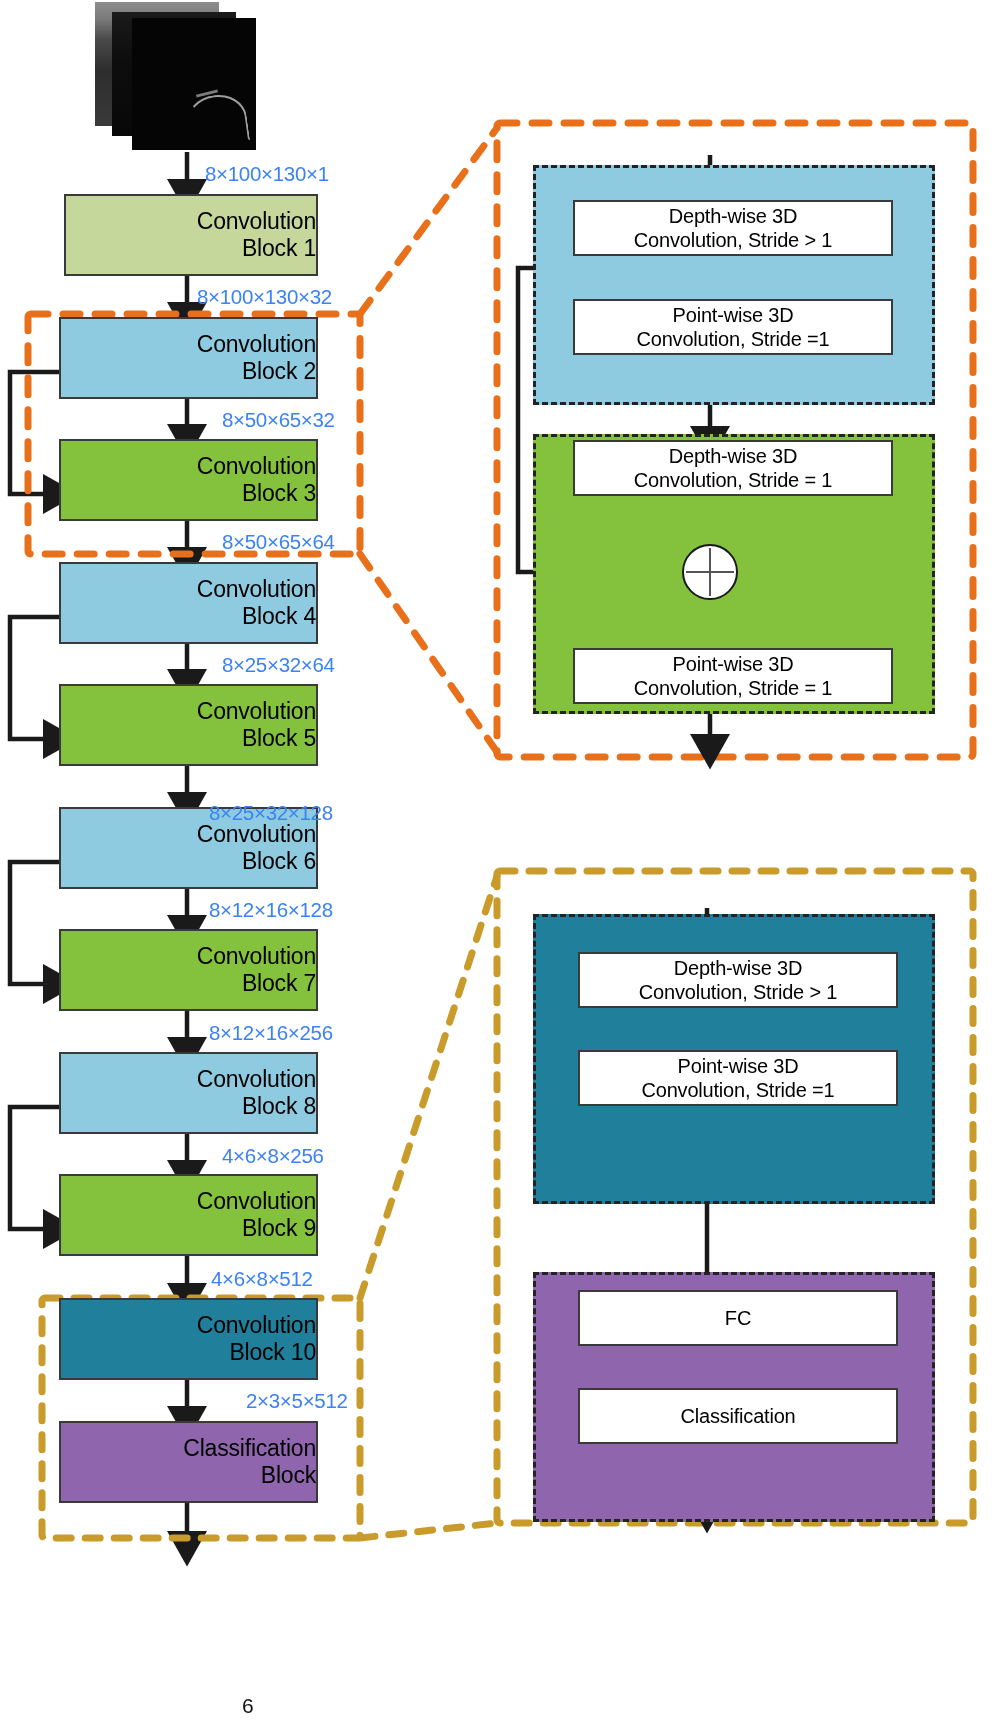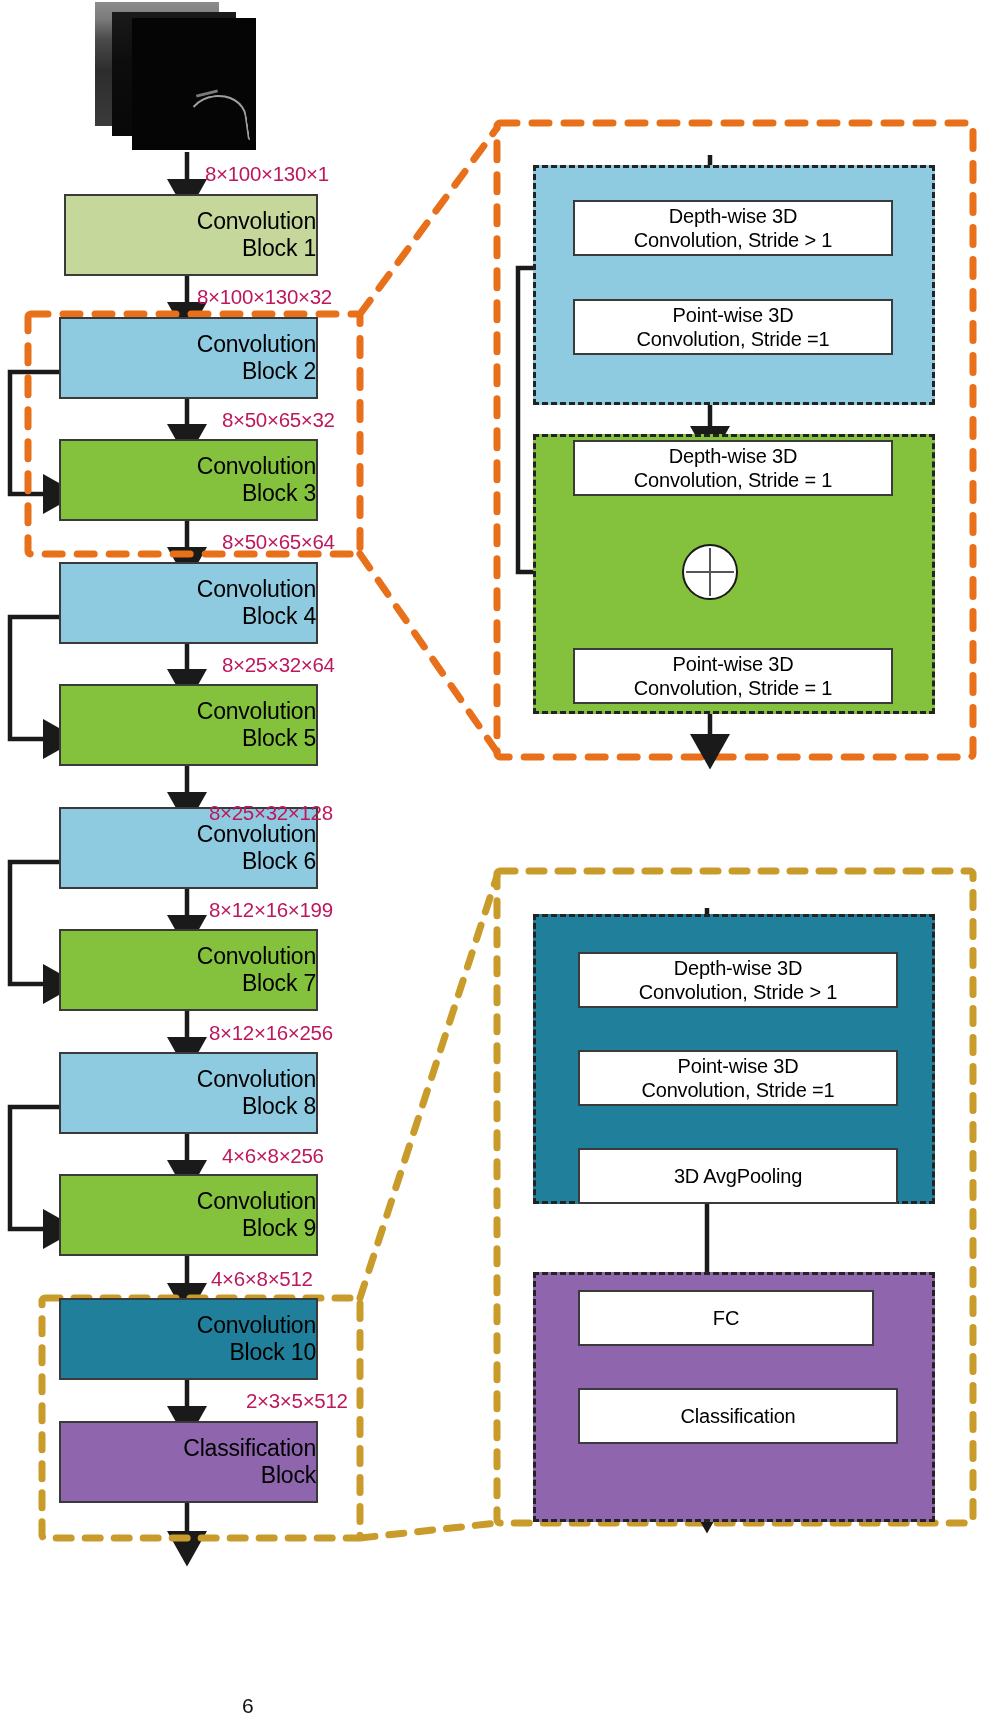--- a/index.html
+++ b/index.html
@@ -40,21 +40,21 @@
   .c-palegreen{background:#c5d79a;}
   .c-lightblue{background:#8fcbe0;}
   .c-green{background:#84c23d;}
   .c-teal{background:#20809c;}
   .c-purple{background:#8f66ad;}
 
   
   .shape{
     position:absolute;
     font-size:20.5px;
-    color:#be185d;
+    color:#3b82f6;
     white-space:nowrap;
     letter-spacing:-0.3px;
     z-index:8;
   }
   .outnum{
     position:absolute;
     font-size:21px;
     color:#111111;
     z-index:8;
   }
@@ -280,21 +280,21 @@
     <span class="l1">Classification</span>
     <span class="l2">Block</span>
   </div>
 
   <div class="shape" style="left:205px;top:162px;">8×100×130×1</div>
   <div class="shape" style="left:197px;top:285px;">8×100×130×32</div>
   <div class="shape" style="left:222px;top:408px;">8×50×65×32</div>
   <div class="shape" style="left:222px;top:530px;">8×50×65×64</div>
   <div class="shape" style="left:222px;top:653px;">8×25×32×64</div>
   <div class="shape" style="left:209px;top:776px;margin-top:25px;">8×25×32×128</div>
-  <div class="shape" style="left:209px;top:898px;">8×12×16×199</div>
+  <div class="shape" style="left:209px;top:898px;">8×12×16×128</div>
   <div class="shape" style="left:209px;top:1021px;">8×12×16×256</div>
   <div class="shape" style="left:222px;top:1144px;">4×6×8×256</div>
   <div class="shape" style="left:211px;top:1267px;">4×6×8×512</div>
   <div class="shape" style="left:222px;top:1389px;margin-left:24px;">2×3×5×512</div>
   <div class="outnum" style="left:242px;top:1694px;">6</div>
 
   <div class="panel-group pg-blue" style="left:533px;top:165px;width:402px;height:240px;"></div>
 
   <div class="opbox" style="left:573px;top:200px;width:320px;height:56px;">
     <span class="l1">Depth-wise 3D</span>
@@ -322,26 +322,23 @@
   <div class="panel-group pg-teal" style="left:533px;top:914px;width:402px;height:290px;"></div>
 
   <div class="opbox" style="left:578px;top:952px;width:320px;height:56px;">
     <span class="l1">Depth-wise 3D</span>
     <span class="l2">Convolution, Stride &gt; 1</span>
   </div>
   <div class="opbox" style="left:578px;top:1050px;width:320px;height:56px;">
     <span class="l1">Point-wise 3D</span>
     <span class="l2">Convolution, Stride =1</span>
   </div>
-  <div class="opbox" style="left:578px;top:1148px;width:320px;height:56px;">
-    <span class="l1">3D AvgPooling</span>
-  </div>
 
   <div class="panel-group pg-purple" style="left:533px;top:1272px;width:402px;height:250px;"></div>
 
-  <div class="opbox" style="left:578px;top:1290px;width:296px;height:56px;">
+  <div class="opbox" style="left:578px;top:1290px;width:320px;height:56px;">
     <span class="l1">FC</span>
   </div>
   <div class="opbox" style="left:578px;top:1388px;width:320px;height:56px;">
     <span class="l1">Classification</span>
   </div>
 
 </div>
 
 </body></html>

